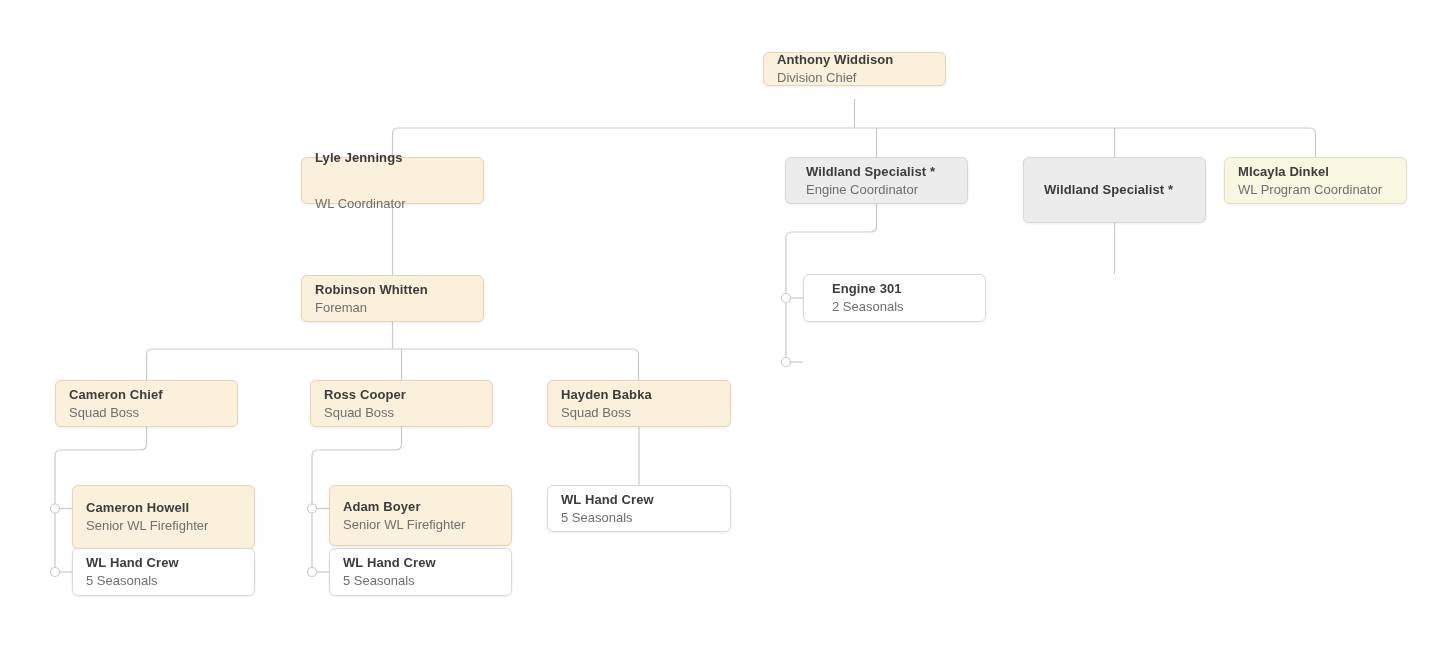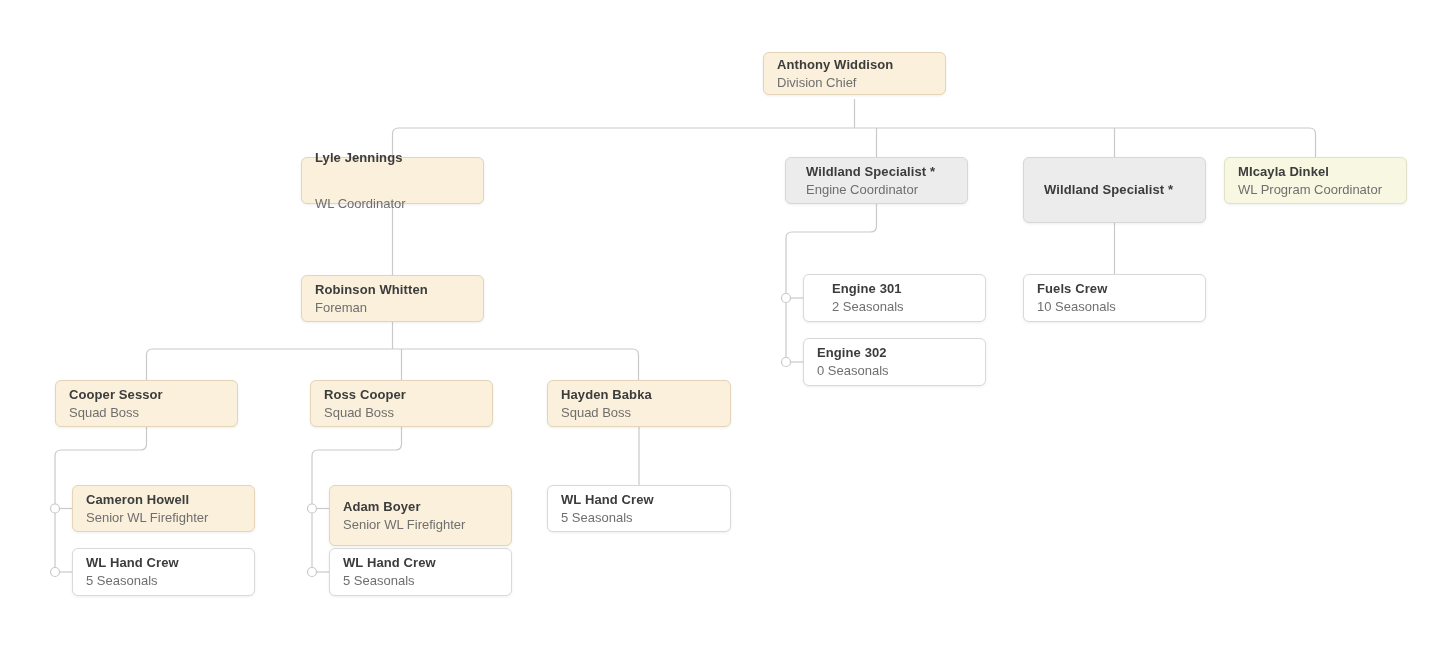--- a/index.html
+++ b/index.html
@@ -110,21 +110,21 @@
     <path d="M1114.5,223 V274"></path>
 
     <circle cx="55" cy="508.5" r="4.5"></circle>
     <circle cx="55" cy="572" r="4.5"></circle>
     <circle cx="312" cy="508.5" r="4.5"></circle>
     <circle cx="312" cy="572" r="4.5"></circle>
     <circle cx="786" cy="298" r="4.5"></circle>
     <circle cx="786" cy="362" r="4.5"></circle>
   </svg>
 
-<div class="node style-person" style="left: 763px; top: 52px; width: 183px; height: 43px;">
+<div class="node style-person" style="left: 763px; top: 52px; width: 183px; height: 34px;">
       <div class="node-title">Anthony Widdison</div>
       <div class="node-subtitle">Division Chief</div>
     </div>
     <div class="node style-person" style="left: 301px; top: 157px; width: 183px; height: 47px; gap: 28px;">
       <div class="node-title">Lyle Jennings</div>
       <div class="node-subtitle">WL Coordinator</div>
     </div>
     <div class="node style-vacant" style="left: 785px; top: 157px; width: 183px; height: 47px;">
       <div class="node-title">Wildland Specialist *</div>
       <div class="node-subtitle">Engine Coordinator</div>
@@ -137,41 +137,33 @@
       <div class="node-subtitle">WL Program Coordinator</div>
     </div>
     <div class="node style-person" style="left: 301px; top: 275px; width: 183px; height: 47px;">
       <div class="node-title">Robinson Whitten</div>
       <div class="node-subtitle">Foreman</div>
     </div>
     <div class="node style-crew" style="left: 803px; top: 274px; width: 183px; height: 48px; padding-left: 28px;">
       <div class="node-title">Engine 301</div>
       <div class="node-subtitle">2 Seasonals</div>
     </div>
-    <div class="node style-crew" style="left: 803px; top: 338px; width: 183px; height: 48px;">
-      <div class="node-title">Engine 302</div>
-      <div class="node-subtitle">0 Seasonals</div>
-    </div>
-    <div class="node style-crew" style="left: 1023px; top: 274px; width: 183px; height: 48px;">
-      <div class="node-title">Fuels Crew</div>
-      <div class="node-subtitle">10 Seasonals</div>
-    </div>
     <div class="node style-person" style="left: 55px; top: 380px; width: 183px; height: 47px;">
-      <div class="node-title">Cooper Sessor</div>
+      <div class="node-title">Cameron Chief</div>
       <div class="node-subtitle">Squad Boss</div>
     </div>
     <div class="node style-person" style="left: 310px; top: 380px; width: 183px; height: 47px;">
       <div class="node-title">Ross Cooper</div>
       <div class="node-subtitle">Squad Boss</div>
     </div>
     <div class="node style-person" style="left: 547px; top: 380px; width: 184px; height: 47px;">
       <div class="node-title">Hayden Babka</div>
       <div class="node-subtitle">Squad Boss</div>
     </div>
-    <div class="node style-person" style="left: 72px; top: 485px; width: 183px; height: 47px;">
+    <div class="node style-person" style="left: 72px; top: 485px; width: 183px; height: 64px;">
       <div class="node-title">Cameron Howell</div>
       <div class="node-subtitle">Senior WL Firefighter</div>
     </div>
     <div class="node style-person" style="left: 329px; top: 485px; width: 183px; height: 61px;">
       <div class="node-title">Adam Boyer</div>
       <div class="node-subtitle">Senior WL Firefighter</div>
     </div>
     <div class="node style-crew" style="left: 547px; top: 485px; width: 184px; height: 47px;">
       <div class="node-title">WL Hand Crew</div>
       <div class="node-subtitle">5 Seasonals</div>

